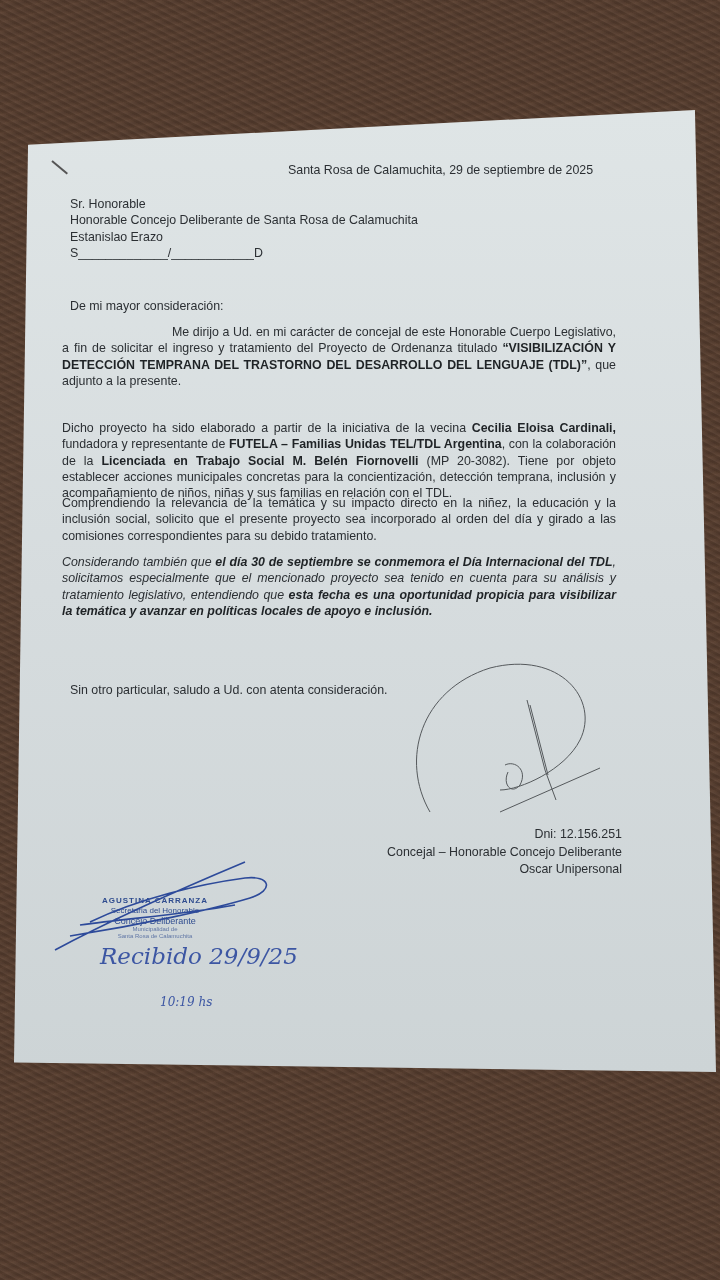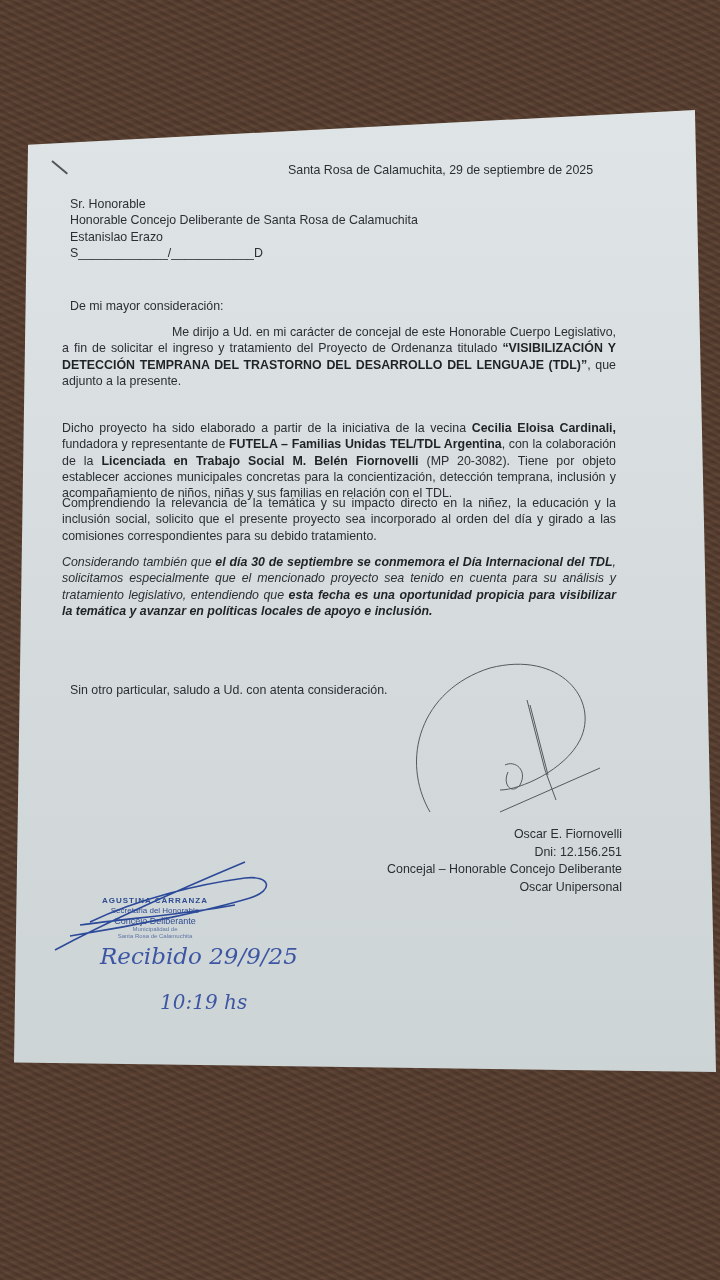--- a/index.html
+++ b/index.html
@@ -33,21 +33,21 @@
   .p2 { top: 420px; }
   .p3 { top: 495px; }
   .p4 { top: 554px; font-style: italic; }
   .p5 { top: 636px; }
   .p6 { left: 70px; top: 682px; }
   .indent { display: inline-block; width: 110px; }
   b { font-weight: bold; color: #1f2326; }
   .sigblock { right: 98px; top: 826px; text-align: right; font-size: 12.4px; line-height: 17.5px; }
   .stamp { left: 80px; top: 896px; font-size: 8px; line-height: 10px; color: #2f4c8f; text-align: center; width: 150px; }
   .recv { left: 100px; top: 948px; font-family: "DejaVu Serif", serif; font-style: italic; color: #3c56a3; font-size: 23px; }
-  .hour { left: 160px; top: 994px; font-family: "DejaVu Serif", serif; font-style: italic; color: #3c56a3; font-size: 20px; }
+  .hour { left: 160px; top: 994px; font-family: "DejaVu Serif", serif; font-style: italic; color: #3c56a3; font-size: 12px; }
   .tick { left: 52px; top: 160px; width: 20px; height: 2px; background: #555; transform: rotate(40deg); transform-origin: left; }
   svg.ink { position: absolute; left: 0; top: 0; pointer-events: none; }
 </style>
 </head>
 <body>
 
 <div class="paper"></div>
 
 <div class="doc">
   <div class="abs tick"></div>
@@ -68,21 +68,20 @@
   <div class="abs para p2"><span>Dicho proyecto ha sido elaborado a partir de la iniciativa de la vecina </span><b>Cecilia Eloisa Cardinali,</b><span> fundadora y representante de </span><b>FUTELA – Familias Unidas TEL/TDL Argentina</b><span>, con la colaboración de la </span><b>Licenciada en Trabajo Social M. Belén Fiornovelli</b><span> (MP 20-3082). Tiene por objeto establecer acciones municipales concretas para la concientización, detección temprana, inclusión y acompañamiento de niños, niñas y sus familias en relación con el TDL.</span></div>
 
   <div class="abs para p3">Comprendiendo la relevancia de la temática y su impacto directo en la niñez, la educación y la inclusión social, solicito que el presente proyecto sea incorporado al orden del día y girado a las comisiones correspondientes para su debido tratamiento.</div>
 
   <div class="abs para p4"><span>Considerando también que </span><b>el día 30 de septiembre se conmemora el Día Internacional del TDL</b><span>, solicitamos especialmente que el mencionado proyecto sea tenido en cuenta para su análisis y tratamiento legislativo, entendiendo que </span><b>esta fecha es una oportunidad propicia para visibilizar la temática y avanzar en políticas locales de apoyo e inclusión.</b></div>
 
 
   <div class="abs p6">Sin otro particular, saludo a Ud. con atenta consideración.</div>
 
   <div class="abs sigblock">
-    <div>Oscar E. Fiornovelli</div>
     <div>Dni: 12.156.251</div>
     <div>Concejal – Honorable Concejo Deliberante</div>
     <div>Oscar Unipersonal</div>
   </div>
 
   <div class="abs stamp">
     <div style="font-weight:bold;letter-spacing:1px;">AGUSTINA CARRANZA</div>
     <div>Secretaria del Honorable</div>
     <div style="font-size:9px;">Concejo Deliberante</div>
     <div style="font-size:6px;line-height:7px;opacity:.7;">Municipalidad de</div>

